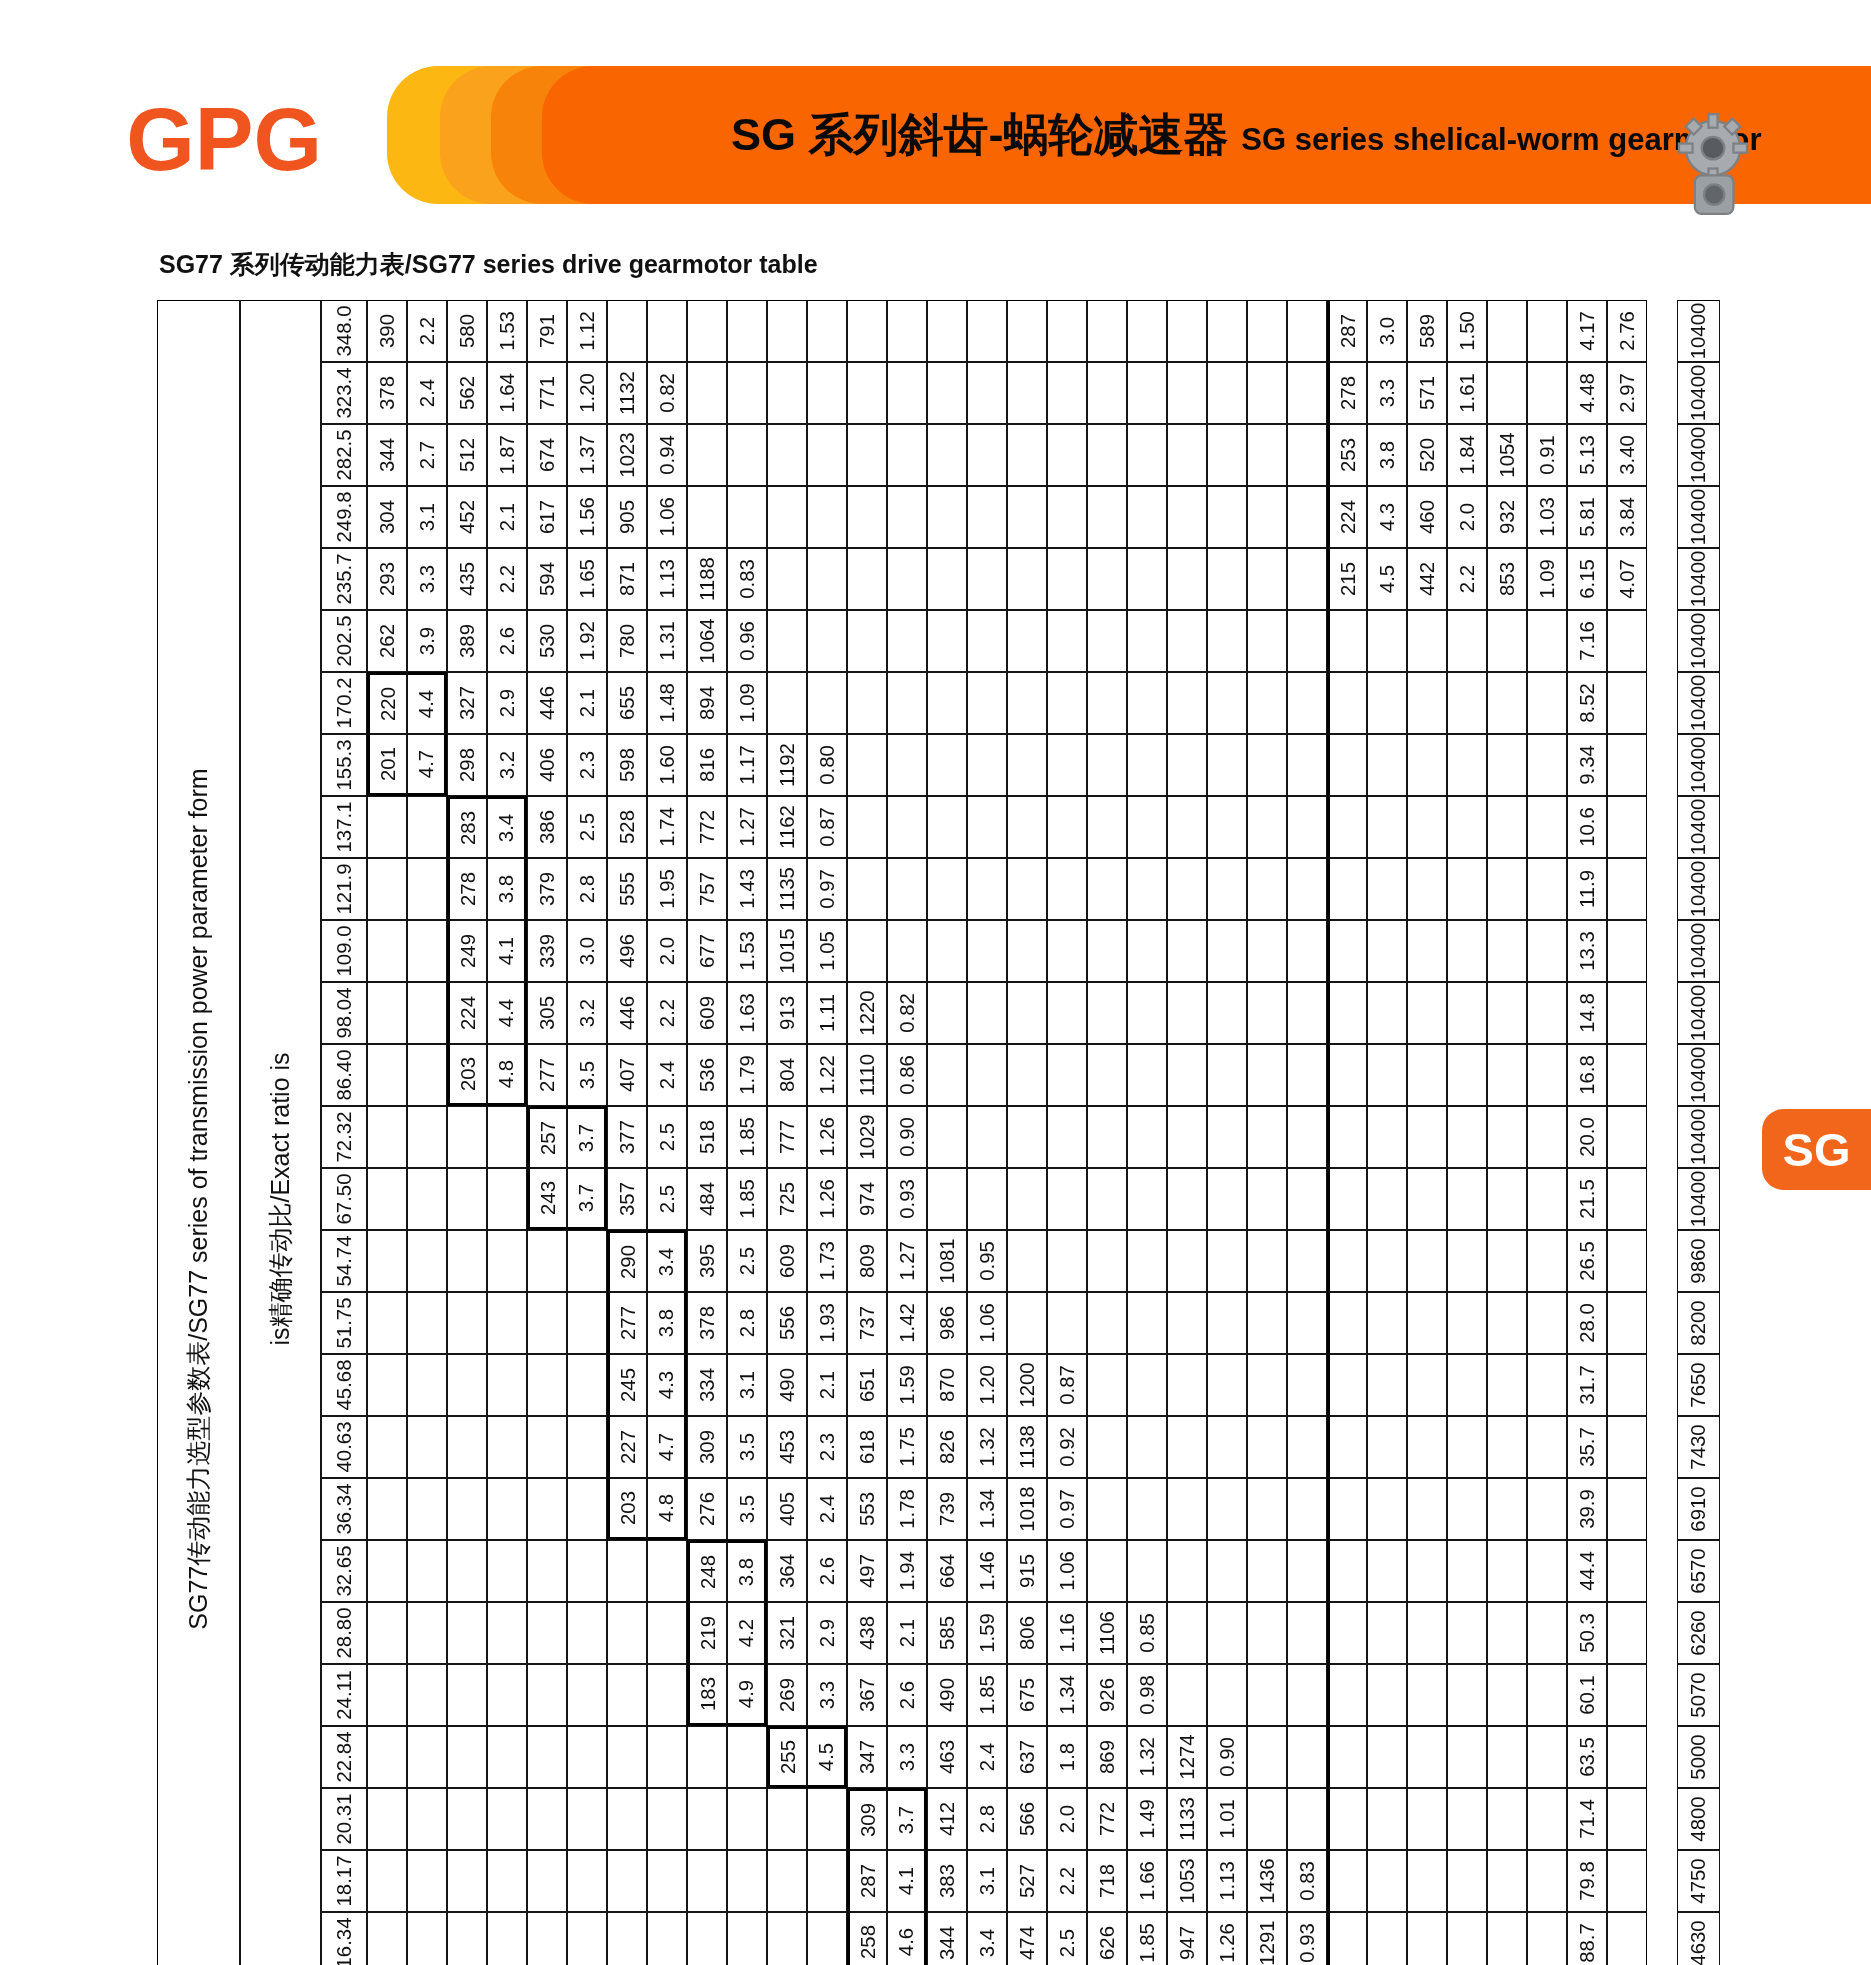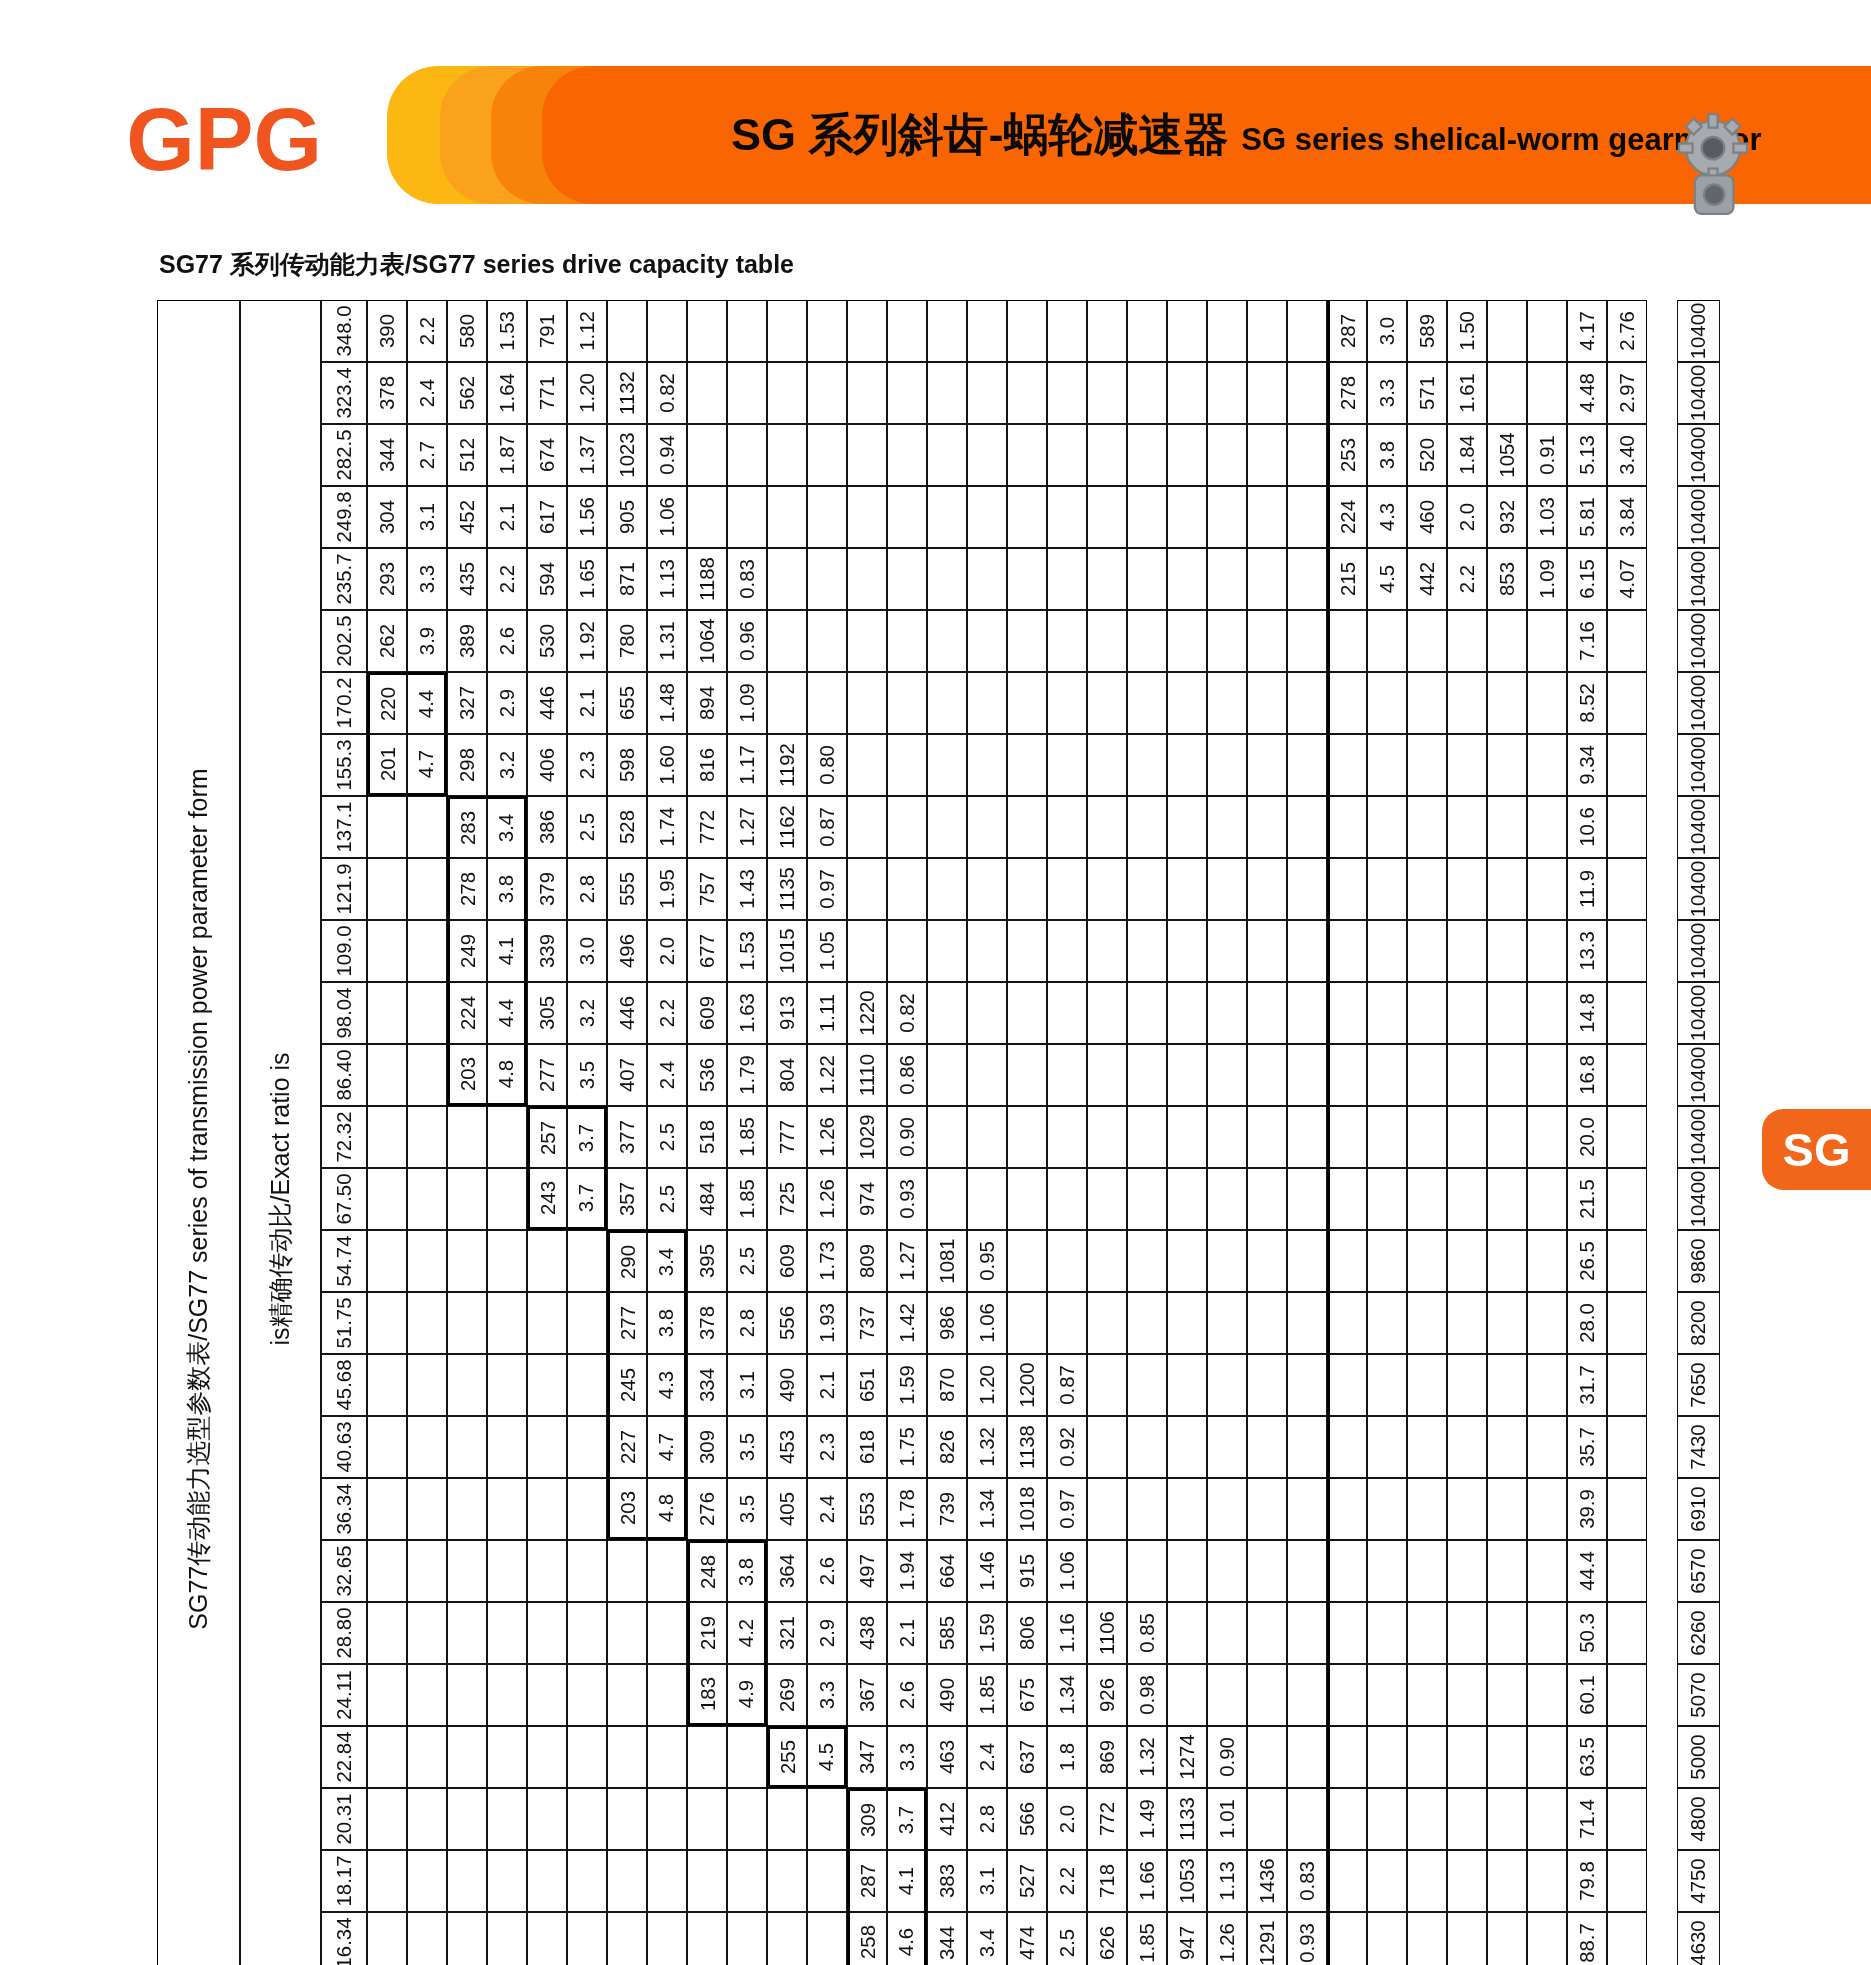--- a/index.html
+++ b/index.html
@@ -56,21 +56,21 @@
           </g>
           <circle cx="50" cy="38" r="10" fill="#585c60"></circle>
           <rect x="34" y="62" width="34" height="34" rx="6" fill="#9ba0a5"></rect>
           <circle cx="51" cy="79" r="9" fill="#62666a"></circle>
         </g>
       </svg>
     </div>
   </div>
 </div>
 
-<div class="abs" id="page-title">SG77 系列传动能力表/SG77 series drive capacity table</div>
+<div class="abs" id="page-title">SG77 系列传动能力表/SG77 series drive gearmotor table</div>
 
 <div class="abs" id="twrap">
   <div id="ntable">
       <div class="c hd" style="grid-area: 1 / 3 / 2 / 32; border-top: 1.6px solid rgb(0, 0, 0); border-right: 1.6px solid rgb(0, 0, 0);">SG77传动能力选型参数表/SG77 series of transmission power parameter form</div>
       <div class="c hd" style="grid-area: 2 / 3 / 3 / 32; border-right: 1.6px solid rgb(0, 0, 0);">is精确传动比/Exact ratio is</div>
       <div class="c" style="grid-area: 3 / 5 / 4 / 6;">16.34</div>
       <div class="c" style="grid-area: 3 / 6 / 4 / 7;">18.17</div>
       <div class="c" style="grid-area: 3 / 7 / 4 / 8;">20.31</div>
       <div class="c" style="grid-area: 3 / 8 / 4 / 9;">22.84</div>
       <div class="c" style="grid-area: 3 / 9 / 4 / 10;">24.11</div>

